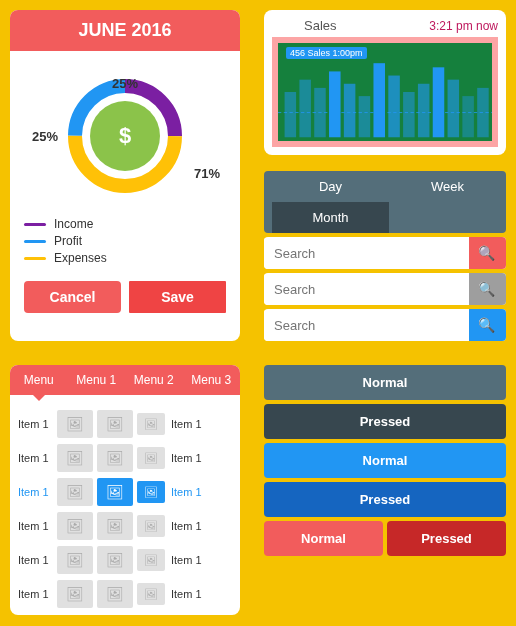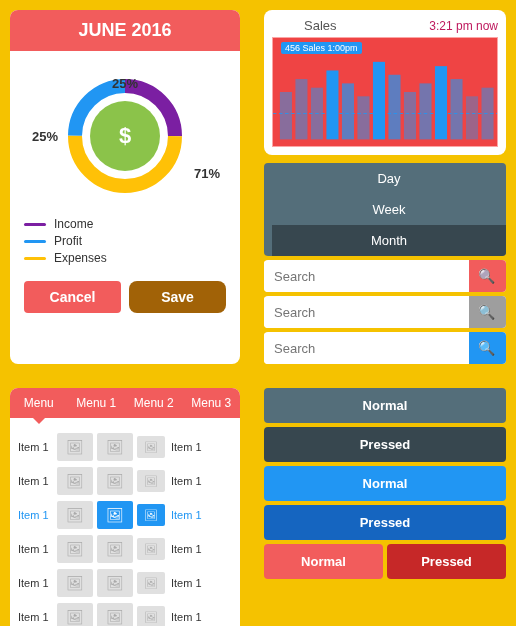--- a/index.html
+++ b/index.html
@@ -122,24 +122,24 @@
       color: white;
       border: none;
       border-radius: 4px;
       padding: 8px;
       font-size: 14px;
       font-weight: bold;
       cursor: pointer;
     }
     .btn-save {
       flex: 1;
-      background: #a16207;
+      background: #ef4444;
       color: white;
       border: none;
-      border-radius: 8px;
+      border-radius: 1px;
       padding: 8px;
       font-size: 14px;
       font-weight: bold;
       cursor: pointer;
     }
 
     
     .sales-card {
       background: white;
       border-radius: 8px;
@@ -157,46 +157,46 @@
       font-size: 13px;
       color: #555;
     }
     .sales-time {
       font-size: 12px;
       color: #be185d;
     }
     .bar-chart-container {
       position: relative;
       height: 110px;
-      background: #ef4444;
-      border: 1px solid #fca5a5;
+      background: #15803d;
+      border: 6px solid #fca5a5;
     }
     .bar-chart-svg {
       width: 100%;
       height: 100%;
     }
     .chart-label {
       position: absolute;
       top: 4px;
       left: 8px;
       background: #2196F3;
       color: white;
       font-size: 9px;
       padding: 1px 4px;
       border-radius: 2px;
     }
 
     
     .tabs-row {
       display: grid;
-      grid-template-columns: 1fr;
+      grid-template-columns: 1fr 1fr;
       background: #546E7A;
       border-radius: 4px;
       overflow: hidden;
-      margin-top: 4px;
+      margin-top: 12px;
       padding-left: 8px;
     }
     .tab-item {
       text-align: center;
       padding: 8px;
       font-size: 13px;
       color: white;
       cursor: pointer;
     }
     .tab-item.active {

